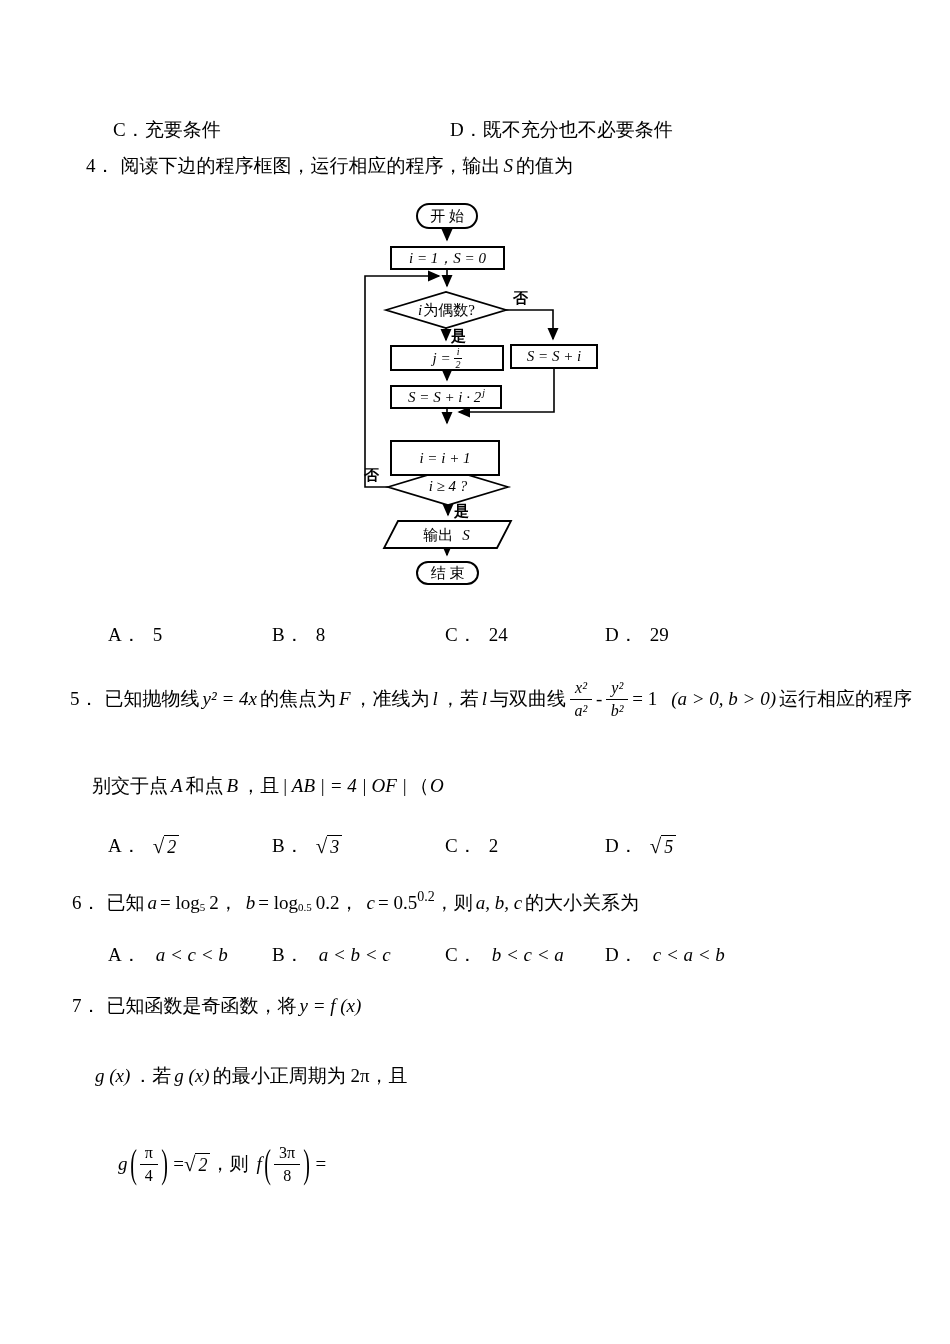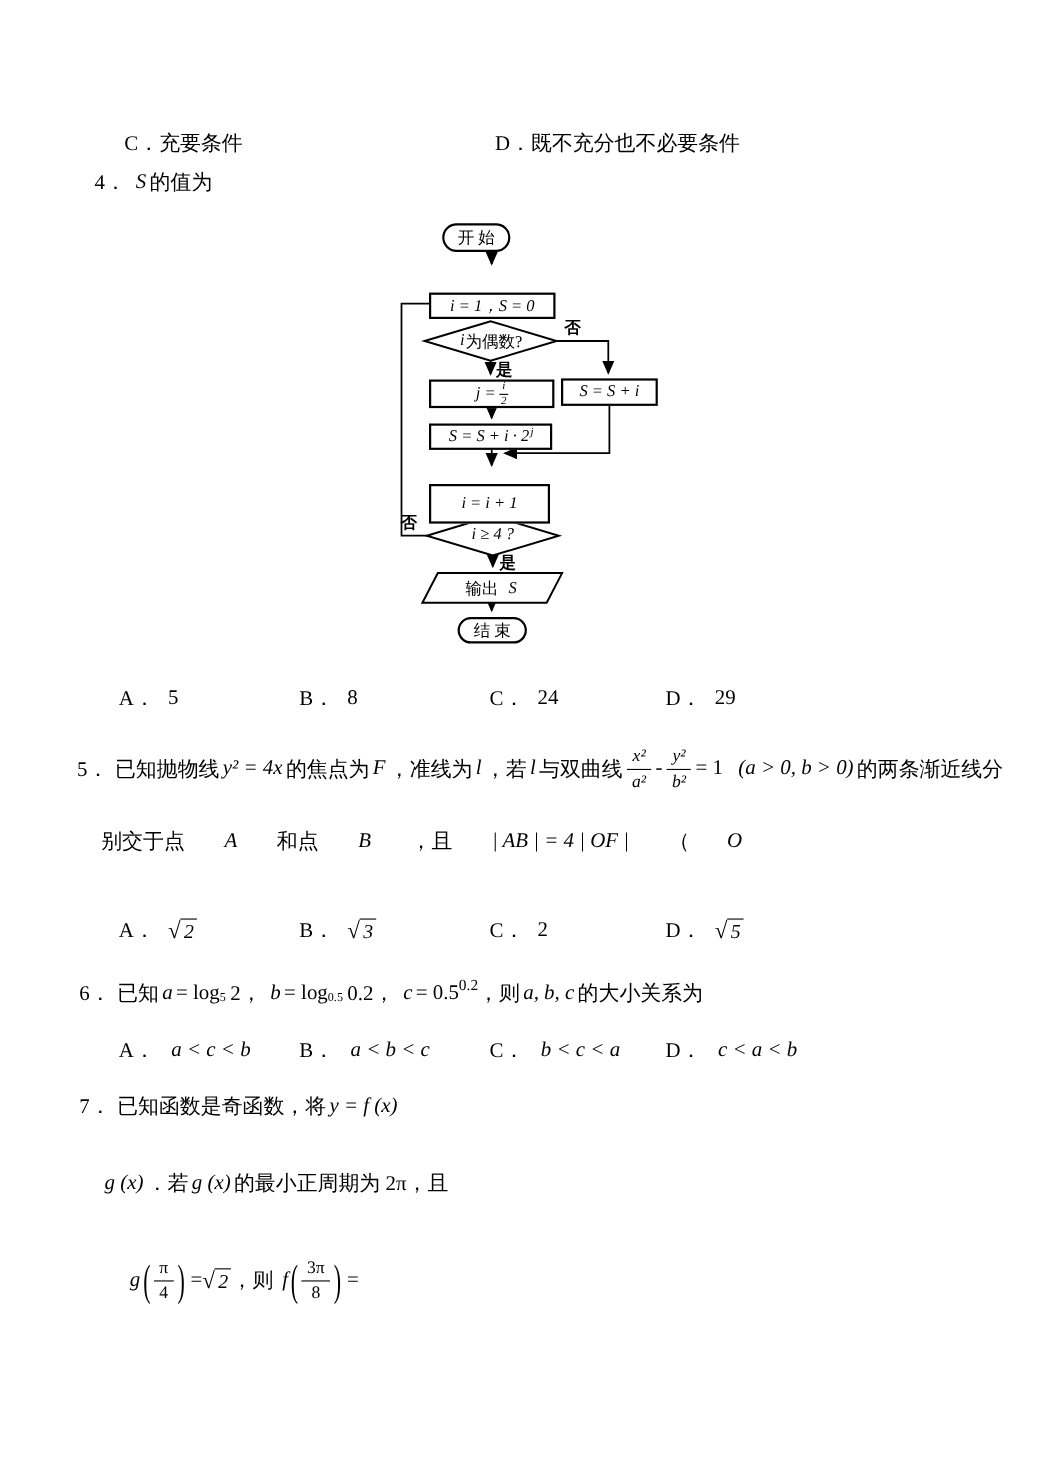--- a/index.html
+++ b/index.html
@@ -50,20 +50,21 @@
     <span class="cn">C．</span>
       <span class="cn">充要条件</span>
   </div>
   <div class="abs mline" style="left:450px;top:117px;">
     <span class="cn">D．</span>
       <span class="cn">既不充分也不必要条件</span>
   </div>
 
   <div class="abs mline" style="left:86px;top:153px;">
     <span class="qnum">4．</span>
+    <span class="cn">阅读下边的程序框图，运行相应的程序，输出</span>
     <span class="m">S</span>
     <span class="cn">的值为</span>
   </div>
 
   <div class="flow" style="left:330px;top:196px;width:290px;height:400px;">
     <svg width="290" height="400" viewBox="0 0 290 400">
       <defs>
         <marker id="arr" markerWidth="9" markerHeight="8" refX="7" refY="3.5" orient="auto">
           <path d="M0,0 L8,3.5 L0,7 z" fill="#000"></path>
         </marker>
@@ -81,24 +82,24 @@
         <path d="M118,309 L118,319" marker-end="url(#arr)"></path>
         <path d="M117,352 L117,359" marker-end="url(#arr)"></path>
       </g>
       <g stroke="#000" stroke-width="1.8" fill="#fff">
         <polygon points="56,114 116,96 176,114 116,132"></polygon>
         <polygon points="58,291 118,273 178,291 118,309"></polygon>
         <polygon points="68,325 181,325 167,352 54,352"></polygon>
       </g>
     </svg>
 
-    <div class="fbox" style="left:72px;top:7px;width:62px;height:26px;border-radius:13px;text-align:center;">
+    <div class="fbox" style="left:86px;top:7px;width:62px;height:26px;border-radius:13px;text-align:center;">
       <span class="cn">开 始</span>
     </div>
-    <div class="fbox" style="left:60px;top:50px;width:115px;height:24px;margin-top:20px;">
+    <div class="fbox" style="left:60px;top:50px;width:115px;height:24px;">
       <span class="m">i = 1，S = 0</span>
     </div>
     <div class="flabel" style="left:56px;top:105px;width:120px;">
       <span class="m">i</span>
         <span class="cn">为偶数?</span>
     </div>
     <span class="ftag" style="left:183px;top:93px;">否</span>
     <span class="ftag" style="left:121px;top:131px;">是</span>
     <div class="fbox" style="left:60px;top:149px;width:114px;height:26px;">
       <span class="m">j =</span>
@@ -163,24 +164,24 @@
         <span class="fn">x²</span>
         <span class="fd">a²</span>
       </span>
     <span class="mu">-</span>
     <span class="frac">
         <span class="fn">y²</span>
         <span class="fd">b²</span>
       </span>
     <span class="mu">= 1</span>
     <span class="m" style="margin-left:14px;">(a &gt; 0, b &gt; 0)</span>
-    <span class="cn">的两条渐近线分</span>
-  </div>
-
-  <div class="abs mline" style="left:92px;top:752px;gap:33px;">
+    <span class="cn">运行相应的程序</span>
+  </div>
+
+  <div class="abs mline" style="left:92px;top:773px;">
     <span class="cn">别交于点</span>
     <span class="m">A</span>
     <span class="cn">和点</span>
     <span class="m">B</span>
     <span class="cn">，且</span>
     <span class="m">| AB | = 4 | OF |</span>
     <span class="cn">（</span>
     <span class="m" style="margin:0 1px;">O</span>
   </div>
 

